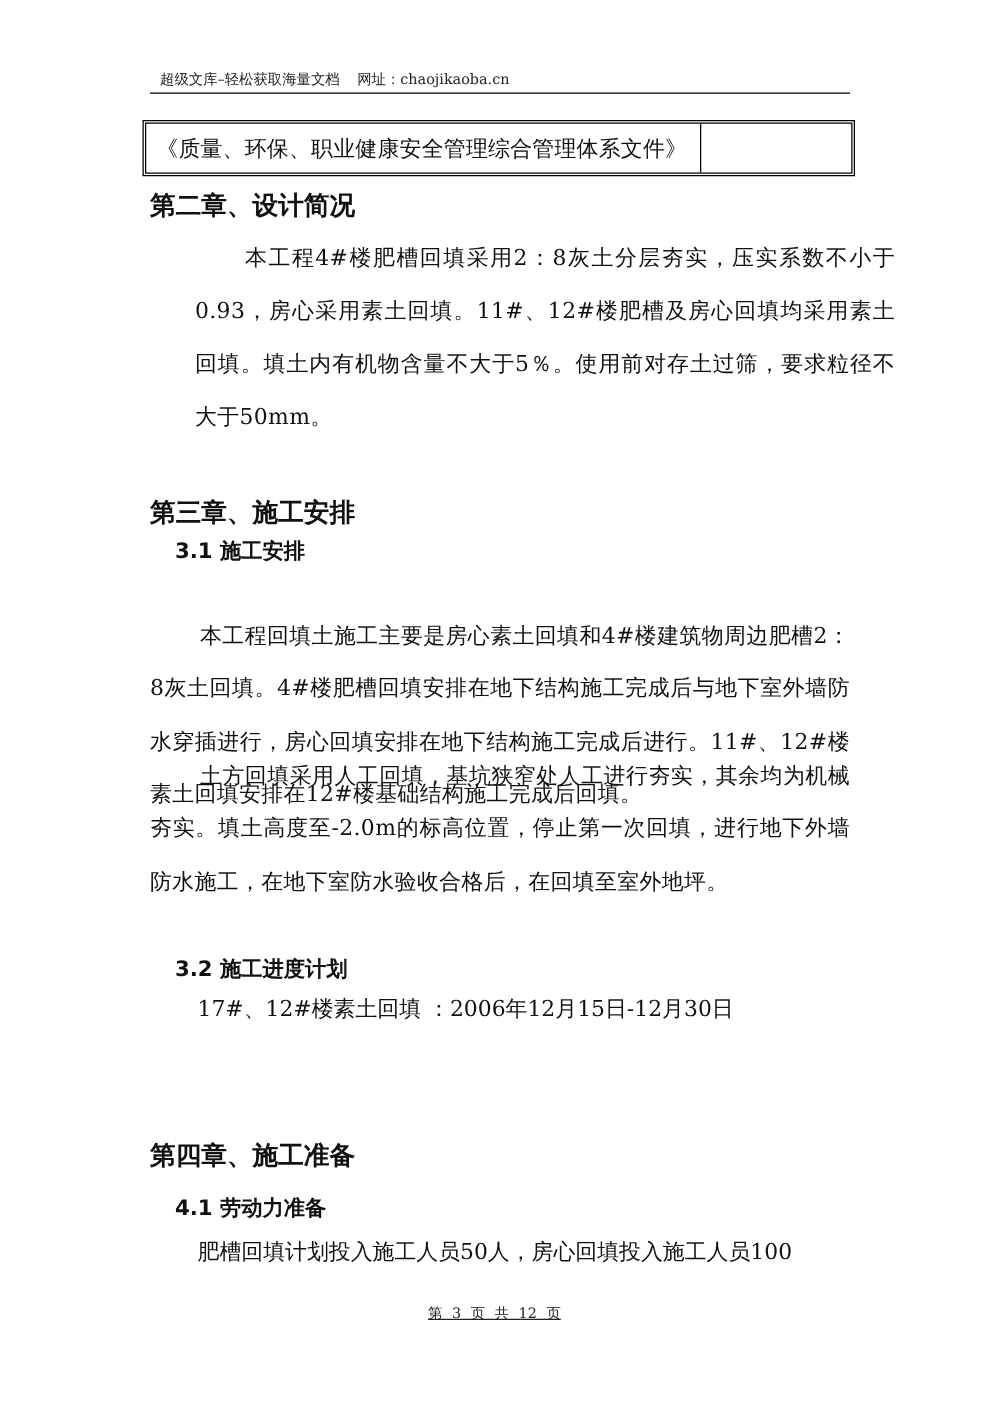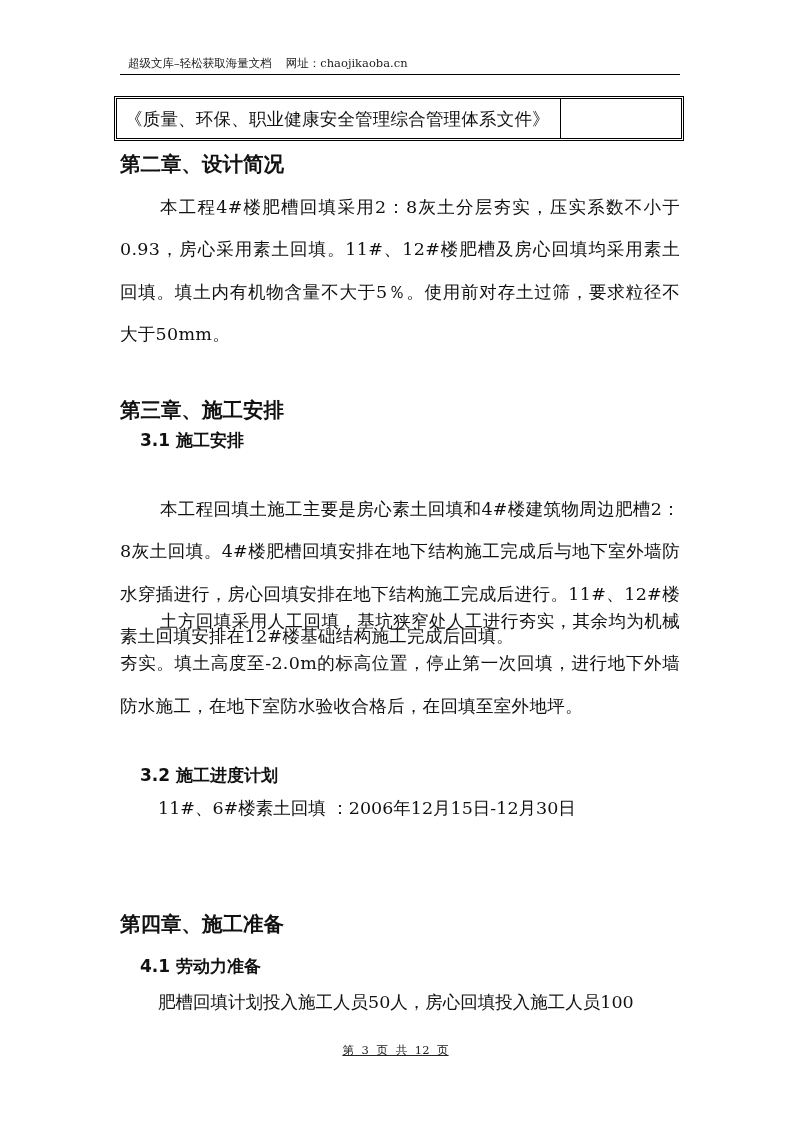--- a/index.html
+++ b/index.html
@@ -46,30 +46,30 @@
   <span>超级文库–轻松获取海量文档</span><span class="gap"></span><span>网址：chaojikaoba.cn</span>
 </div>
 <div class="header-rule"></div>
 
 <div class="title-table">
   <div class="cell-left">《质量、环保、职业健康安全管理综合管理体系文件》</div>
   <div class="cell-right"></div>
 </div>
 
 <div class="block h-chapter" style="top:150px;">第二章、设计简况</div>
-<div class="block para indent" style="top:186px;">本工程4#楼肥槽回填采用2：8灰土分层夯实，压实系数不小于0.93，房心采用素土回填。11#、12#楼肥槽及房心回填均采用素土回填。填土内有机物含量不大于5％。使用前对存土过筛，要求粒径不大于50mm。</div>
+<div class="block para indent" style="top:186px;margin-left:36px;">本工程4#楼肥槽回填采用2：8灰土分层夯实，压实系数不小于0.93，房心采用素土回填。11#、12#楼肥槽及房心回填均采用素土回填。填土内有机物含量不大于5％。使用前对存土过筛，要求粒径不大于50mm。</div>
 
 <div class="block h-chapter" style="top:396px;">第三章、施工安排</div>
 <div class="block h-section" style="top:429px;">3.1 施工安排</div>
 <div class="block para indent" style="top:488px;">本工程回填土施工主要是房心素土回填和4#楼建筑物周边肥槽2：8灰土回填。4#楼肥槽回填安排在地下结构施工完成后与地下室外墙防水穿插进行，房心回填安排在地下结构施工完成后进行。11#、12#楼素土回填安排在12#楼基础结构施工完成后回填。</div>
 <div class="block para indent" style="top:600px;">土方回填采用人工回填，基坑狭窄处人工进行夯实，其余均为机械夯实。填土高度至-2.0m的标高位置，停止第一次回填，进行地下外墙防水施工，在地下室防水验收合格后，在回填至室外地坪。</div>
 
 <div class="block h-section" style="top:764px;">3.2 施工进度计划</div>
 <div class="block" style="top:793px;">
-  <div class="schedule-line" style="margin-bottom:6px;">11#、6#楼素土回填 ：2006年12月15日-12月30日</div>
+  <div class="schedule-line" style="margin-bottom:6px;">17#、12#楼素土回填 ：2006年12月15日-12月30日</div>
 </div>
 
 <div class="block h-chapter" style="top:910px;">第四章、施工准备</div>
 <div class="block h-section" style="top:955px;">4.1 劳动力准备</div>
 <div class="block" style="top:987px;">
   <div class="schedule-line">肥槽回填计划投入施工人员50人，房心回填投入施工人员100</div>
 </div>
 
 <div class="page-footer">第 3 页 共 12 页</div>
 

